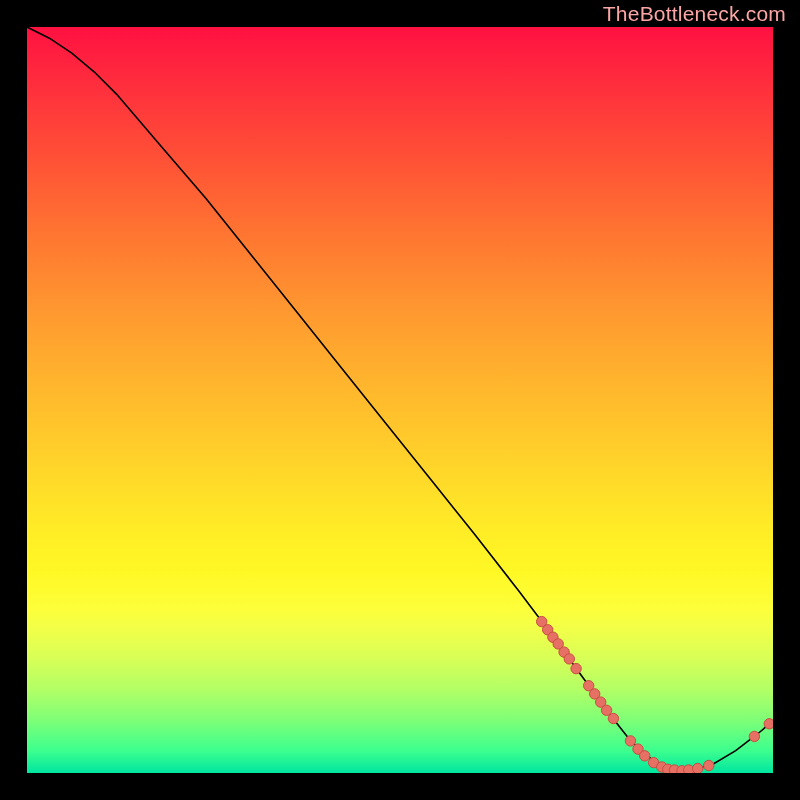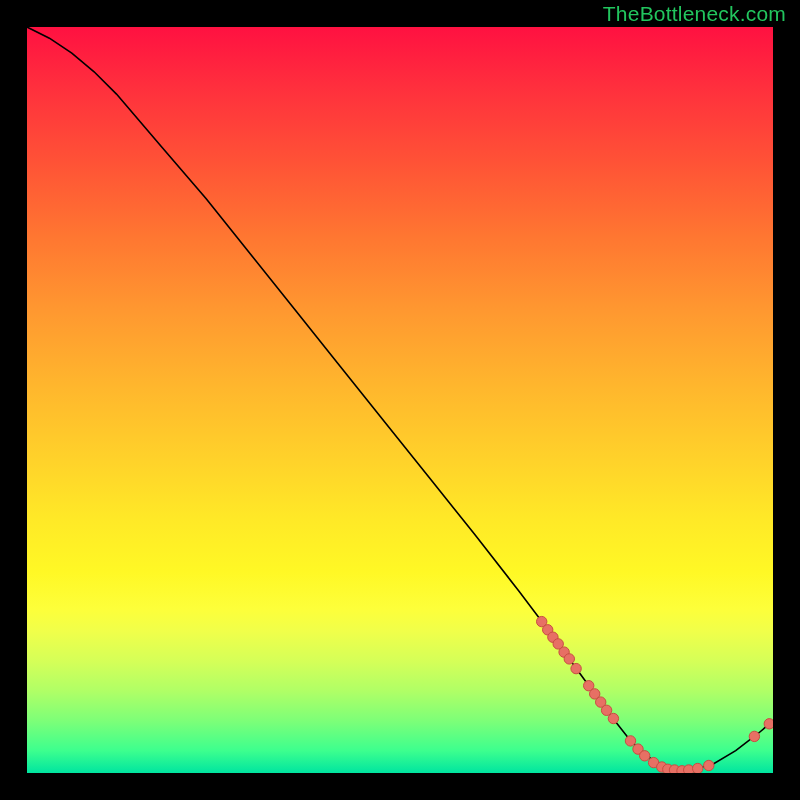--- a/index.html
+++ b/index.html
@@ -13,21 +13,21 @@
   }
   .wrap {
     position: relative;
     width: 800px;
     height: 800px;
   }
   .watermark {
     position: absolute;
     top: 2px;
     right: 14px;
-    color: #22c55e;
+    color: #fca5a5;
     font-size: 21px;
     font-weight: 400;
     letter-spacing: 0.2px;
     z-index: 5;
   }
   .plot-area {
     position: absolute;
     left: 27px;
     top: 27px;
     width: 746px;

